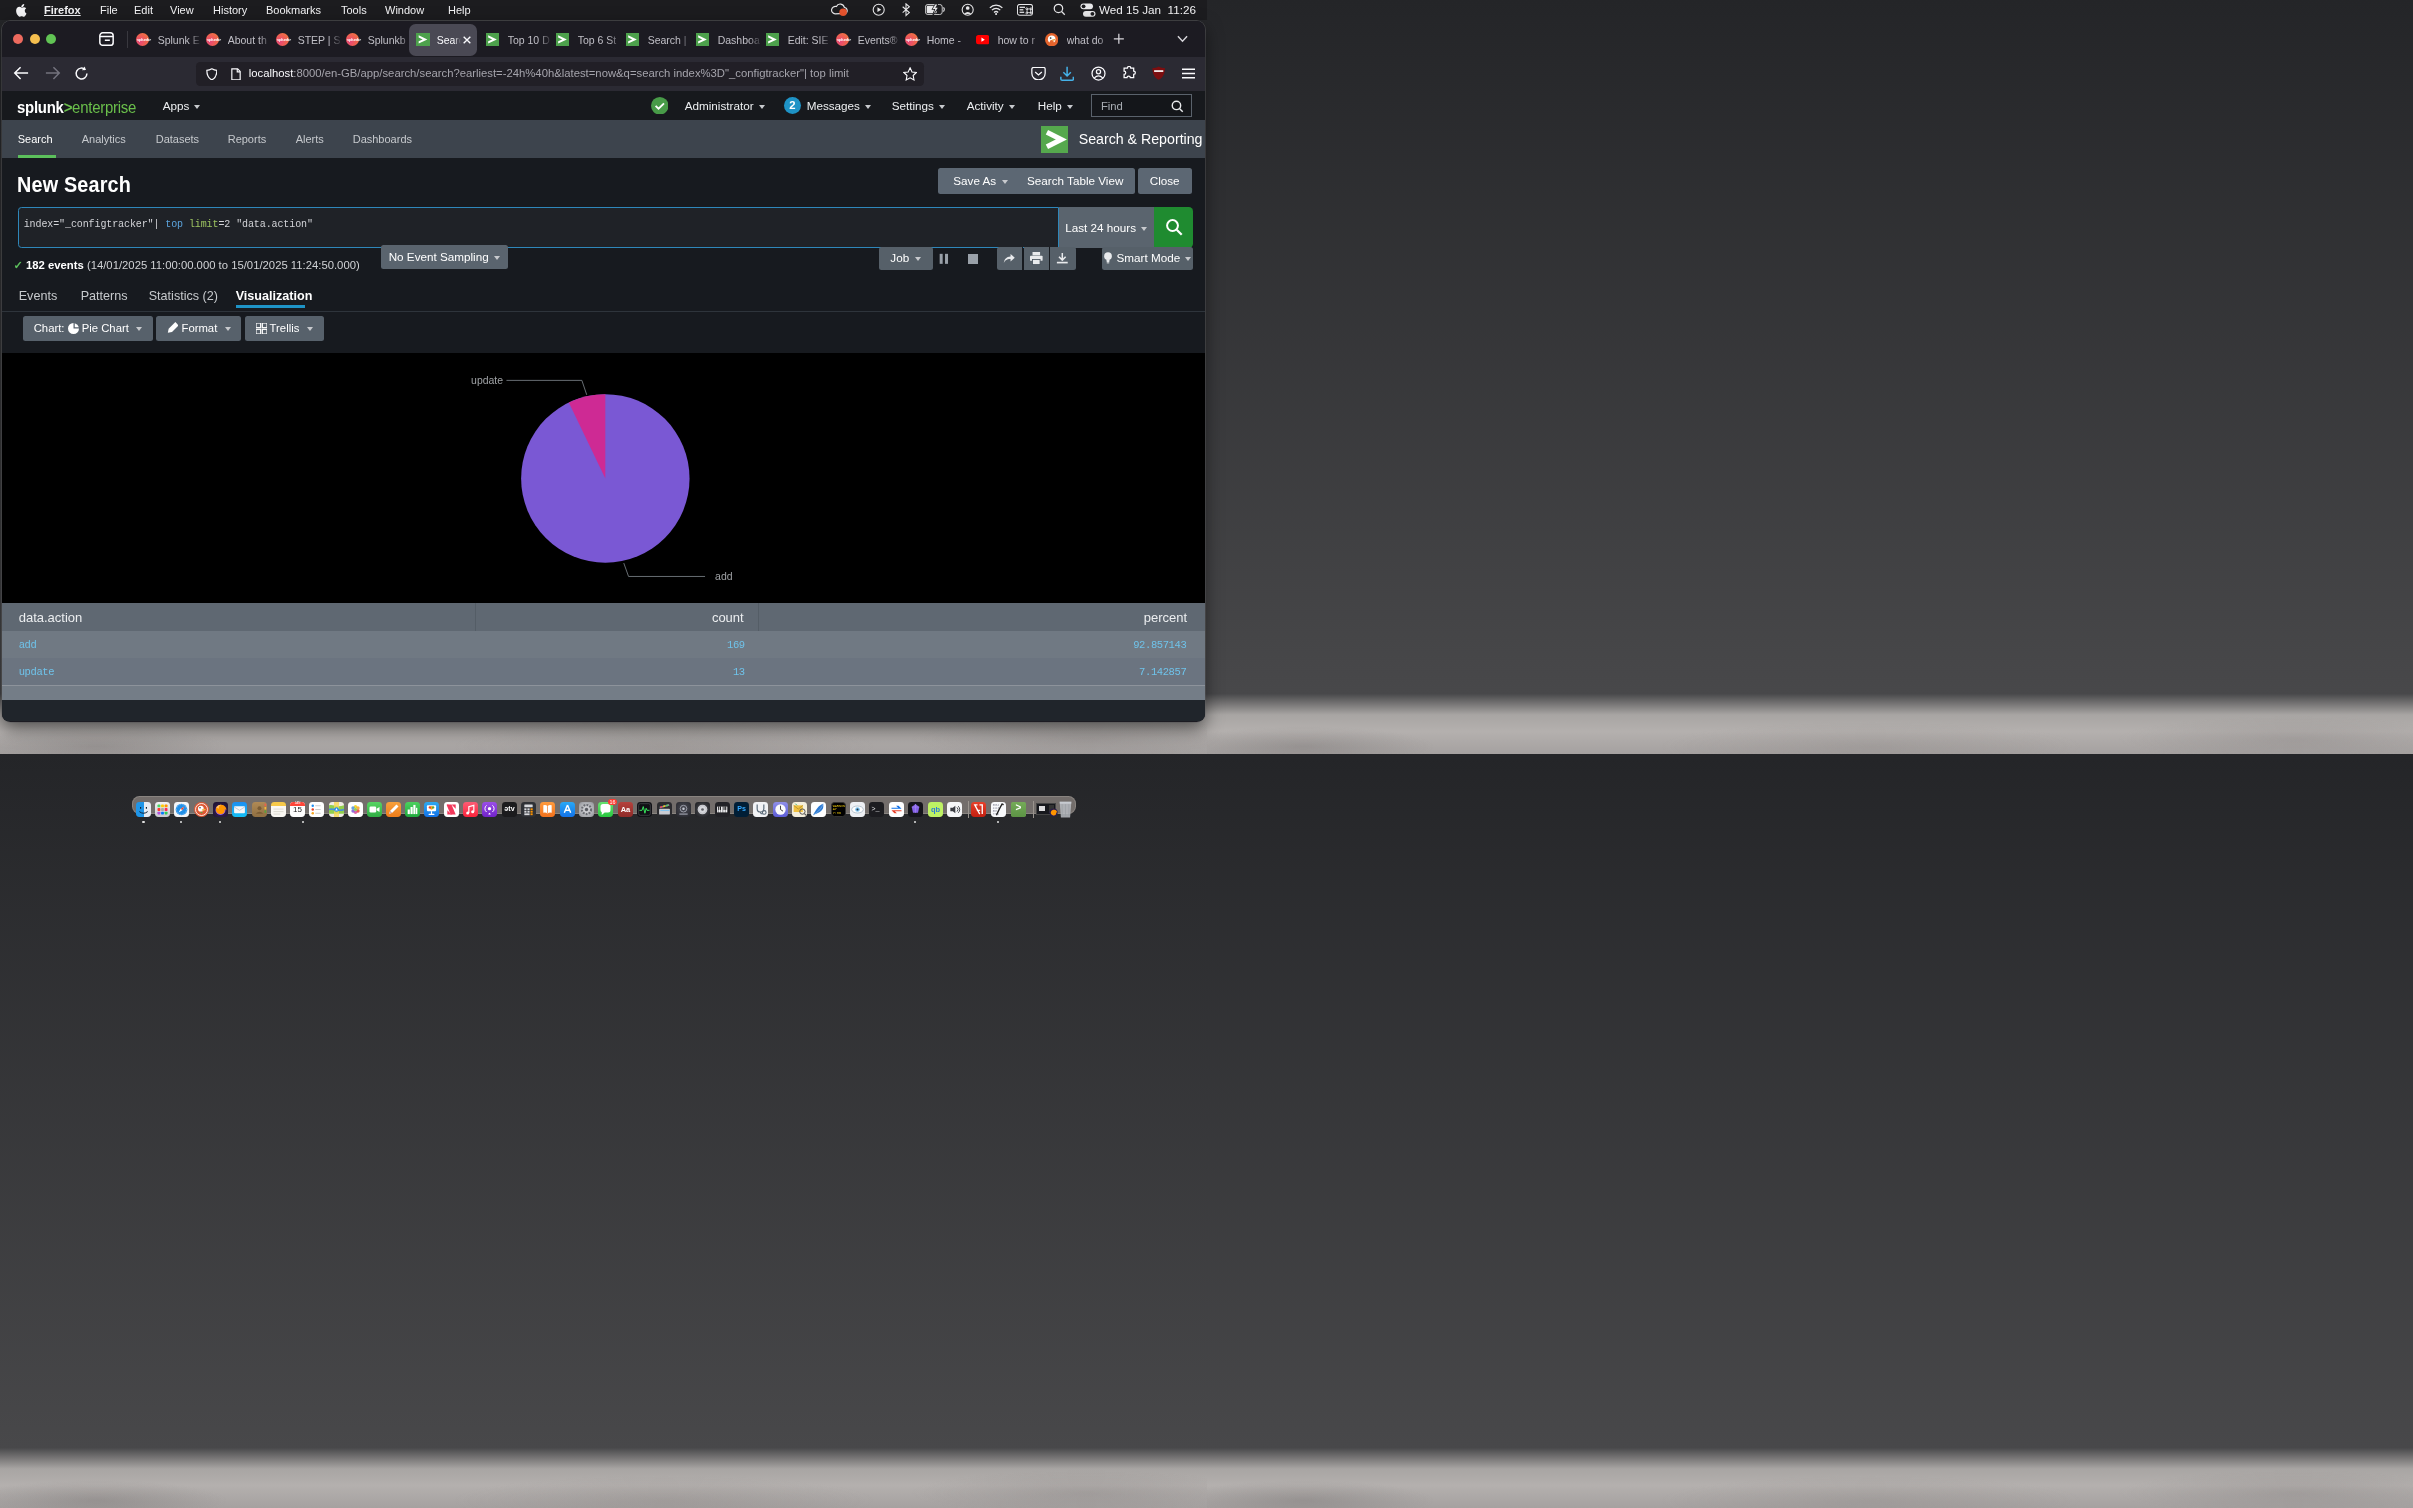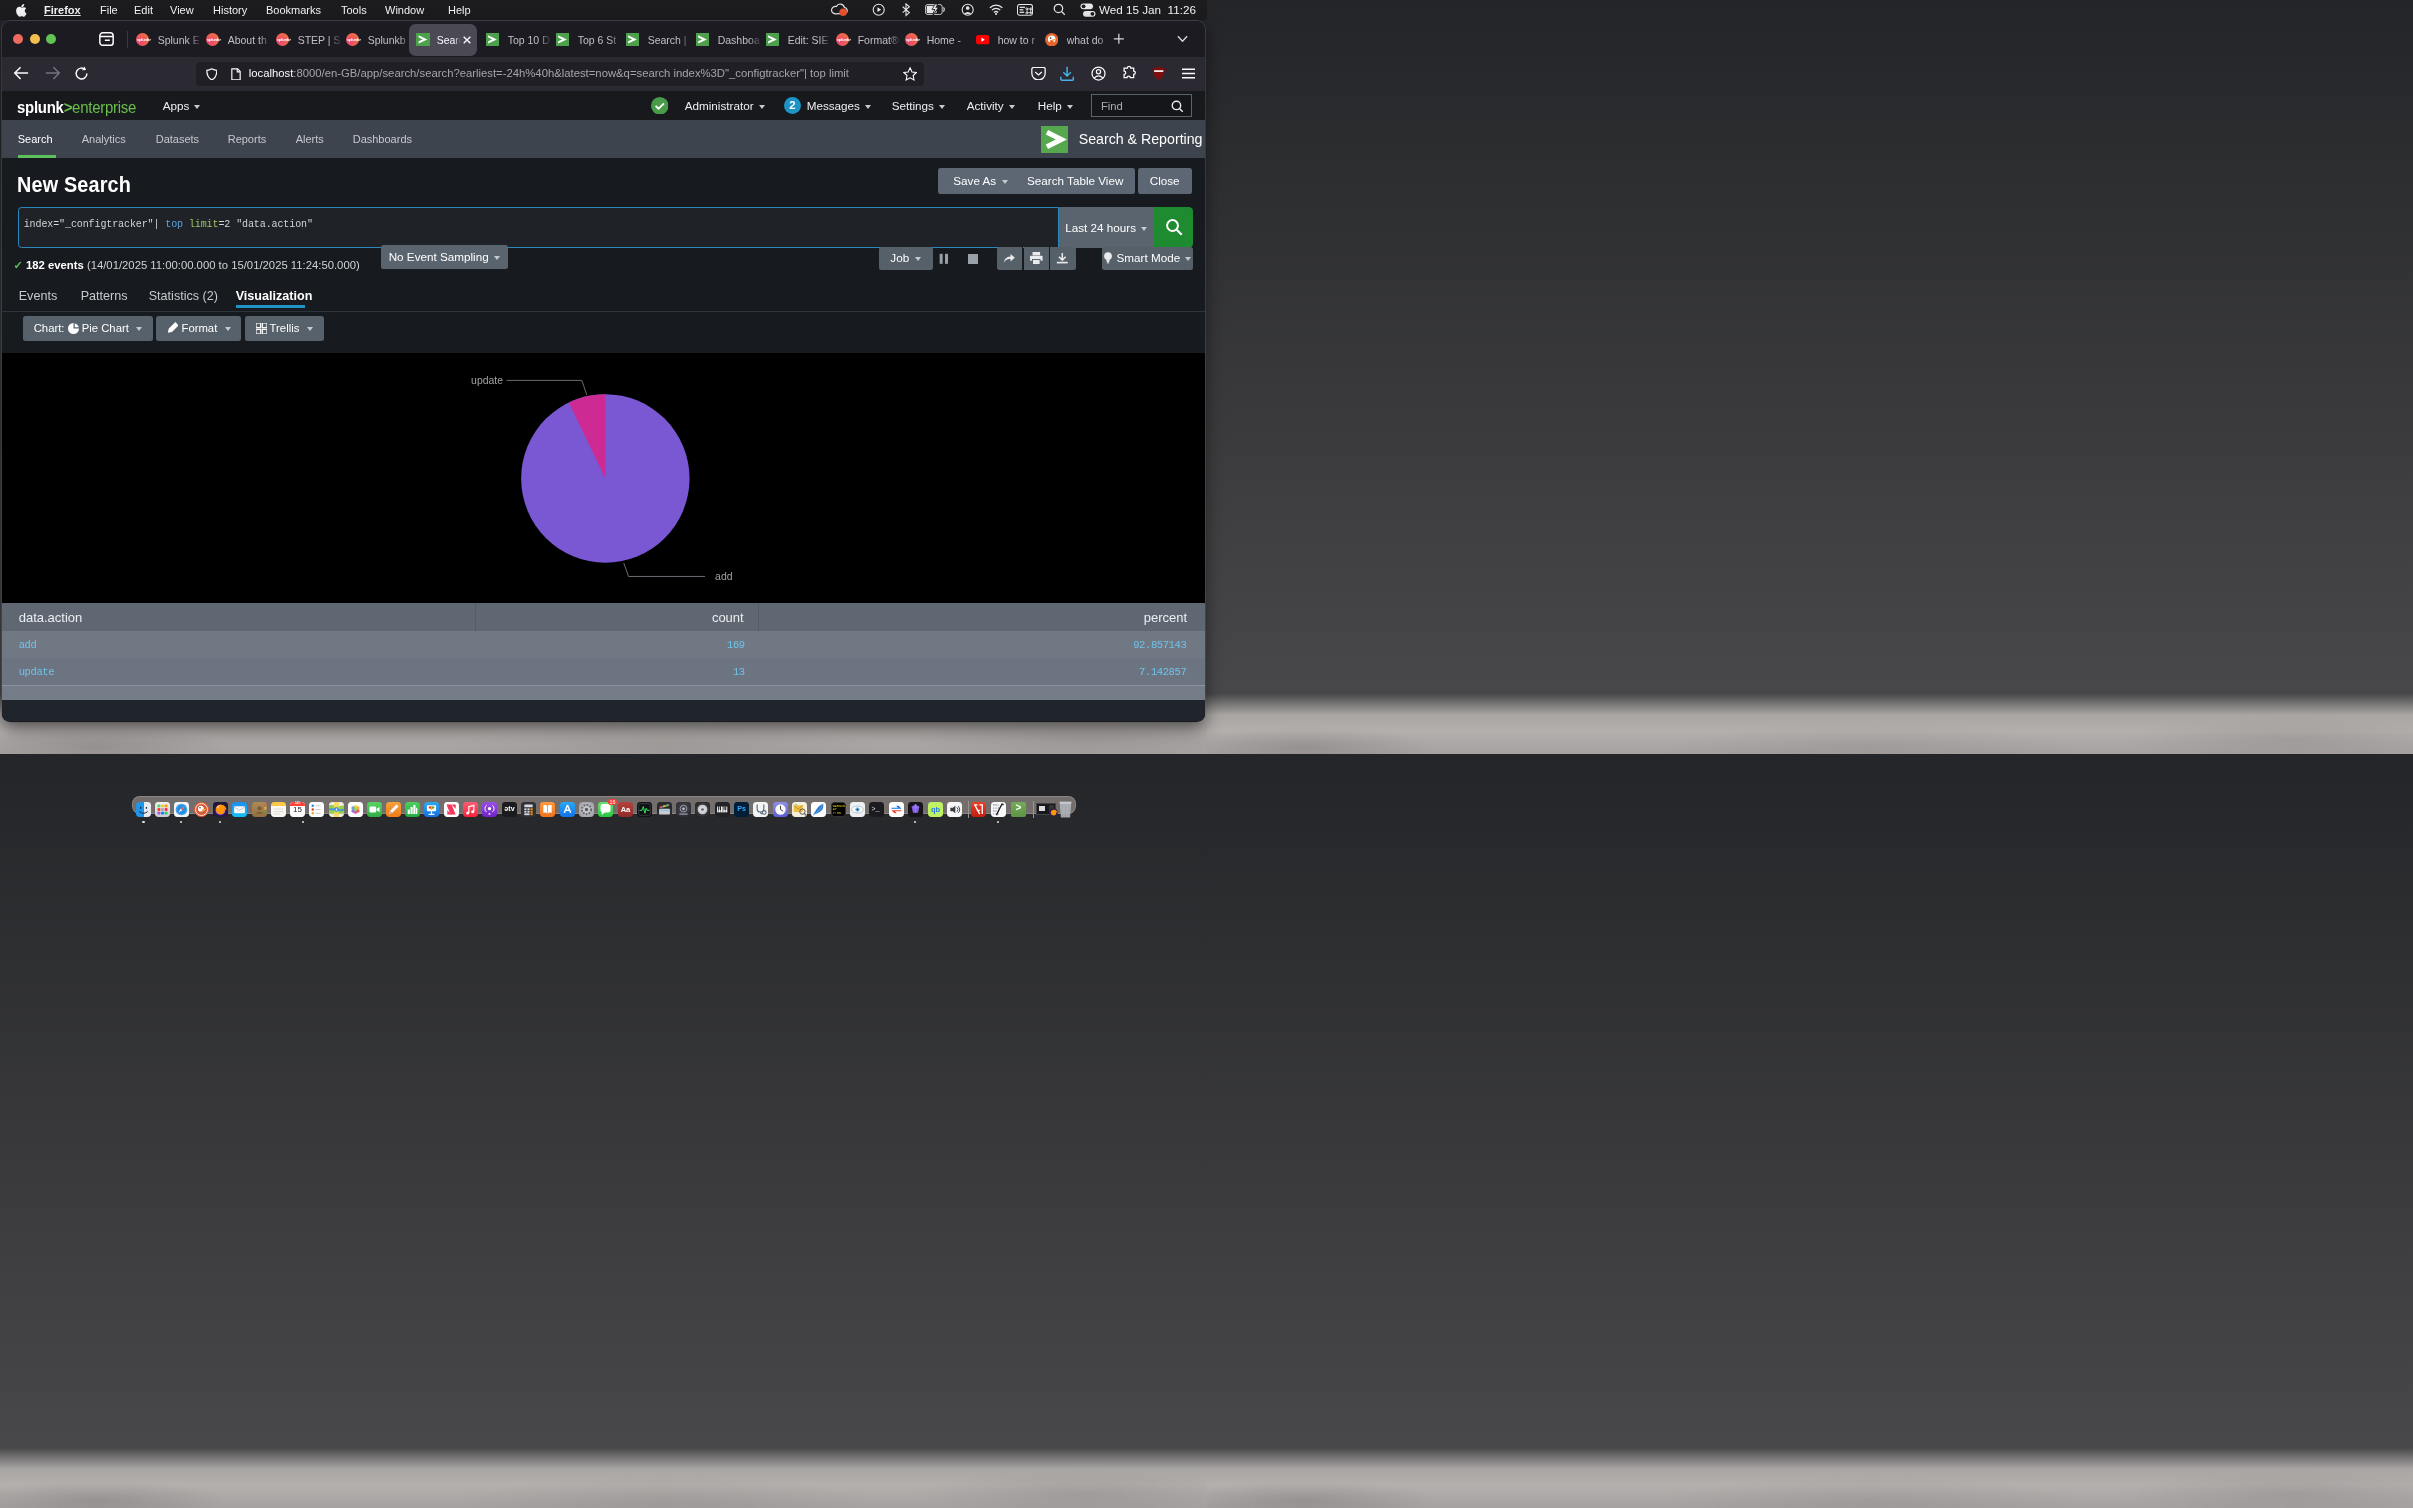--- a/index.html
+++ b/index.html
@@ -223,21 +223,21 @@
     <div class="tab" style="left:694px;width:69px">
         <span class="fav favG" style="left:0"></span>
         <span class="ttl">Dashboa</span>
       </div>
     <div class="tab" style="left:764px;width:69px">
         <span class="fav favG" style="left:0"></span>
         <span class="ttl">Edit: SIE</span>
       </div>
     <div class="tab" style="left:834px;width:69px">
         <span class="fav favS" style="left:0"></span>
-        <span class="ttl">Format®</span>
+        <span class="ttl">Events®</span>
       </div>
     <div class="tab" style="left:903px;width:69px">
         <span class="fav favS" style="left:0"></span>
         <span class="ttl">Home -</span>
       </div>
     <div class="tab" style="left:974px;width:69px">
       <svg class="fav" style="left:0" width="13.4" height="13.4" viewBox="0 0 16 16">
           <rect x="0" y="2.5" width="16" height="11" rx="3" fill="#f00"></rect>
           <path d="M6.5 5.5 L10.5 8 L6.5 10.5 Z" fill="#fff"></path>
         </svg>

